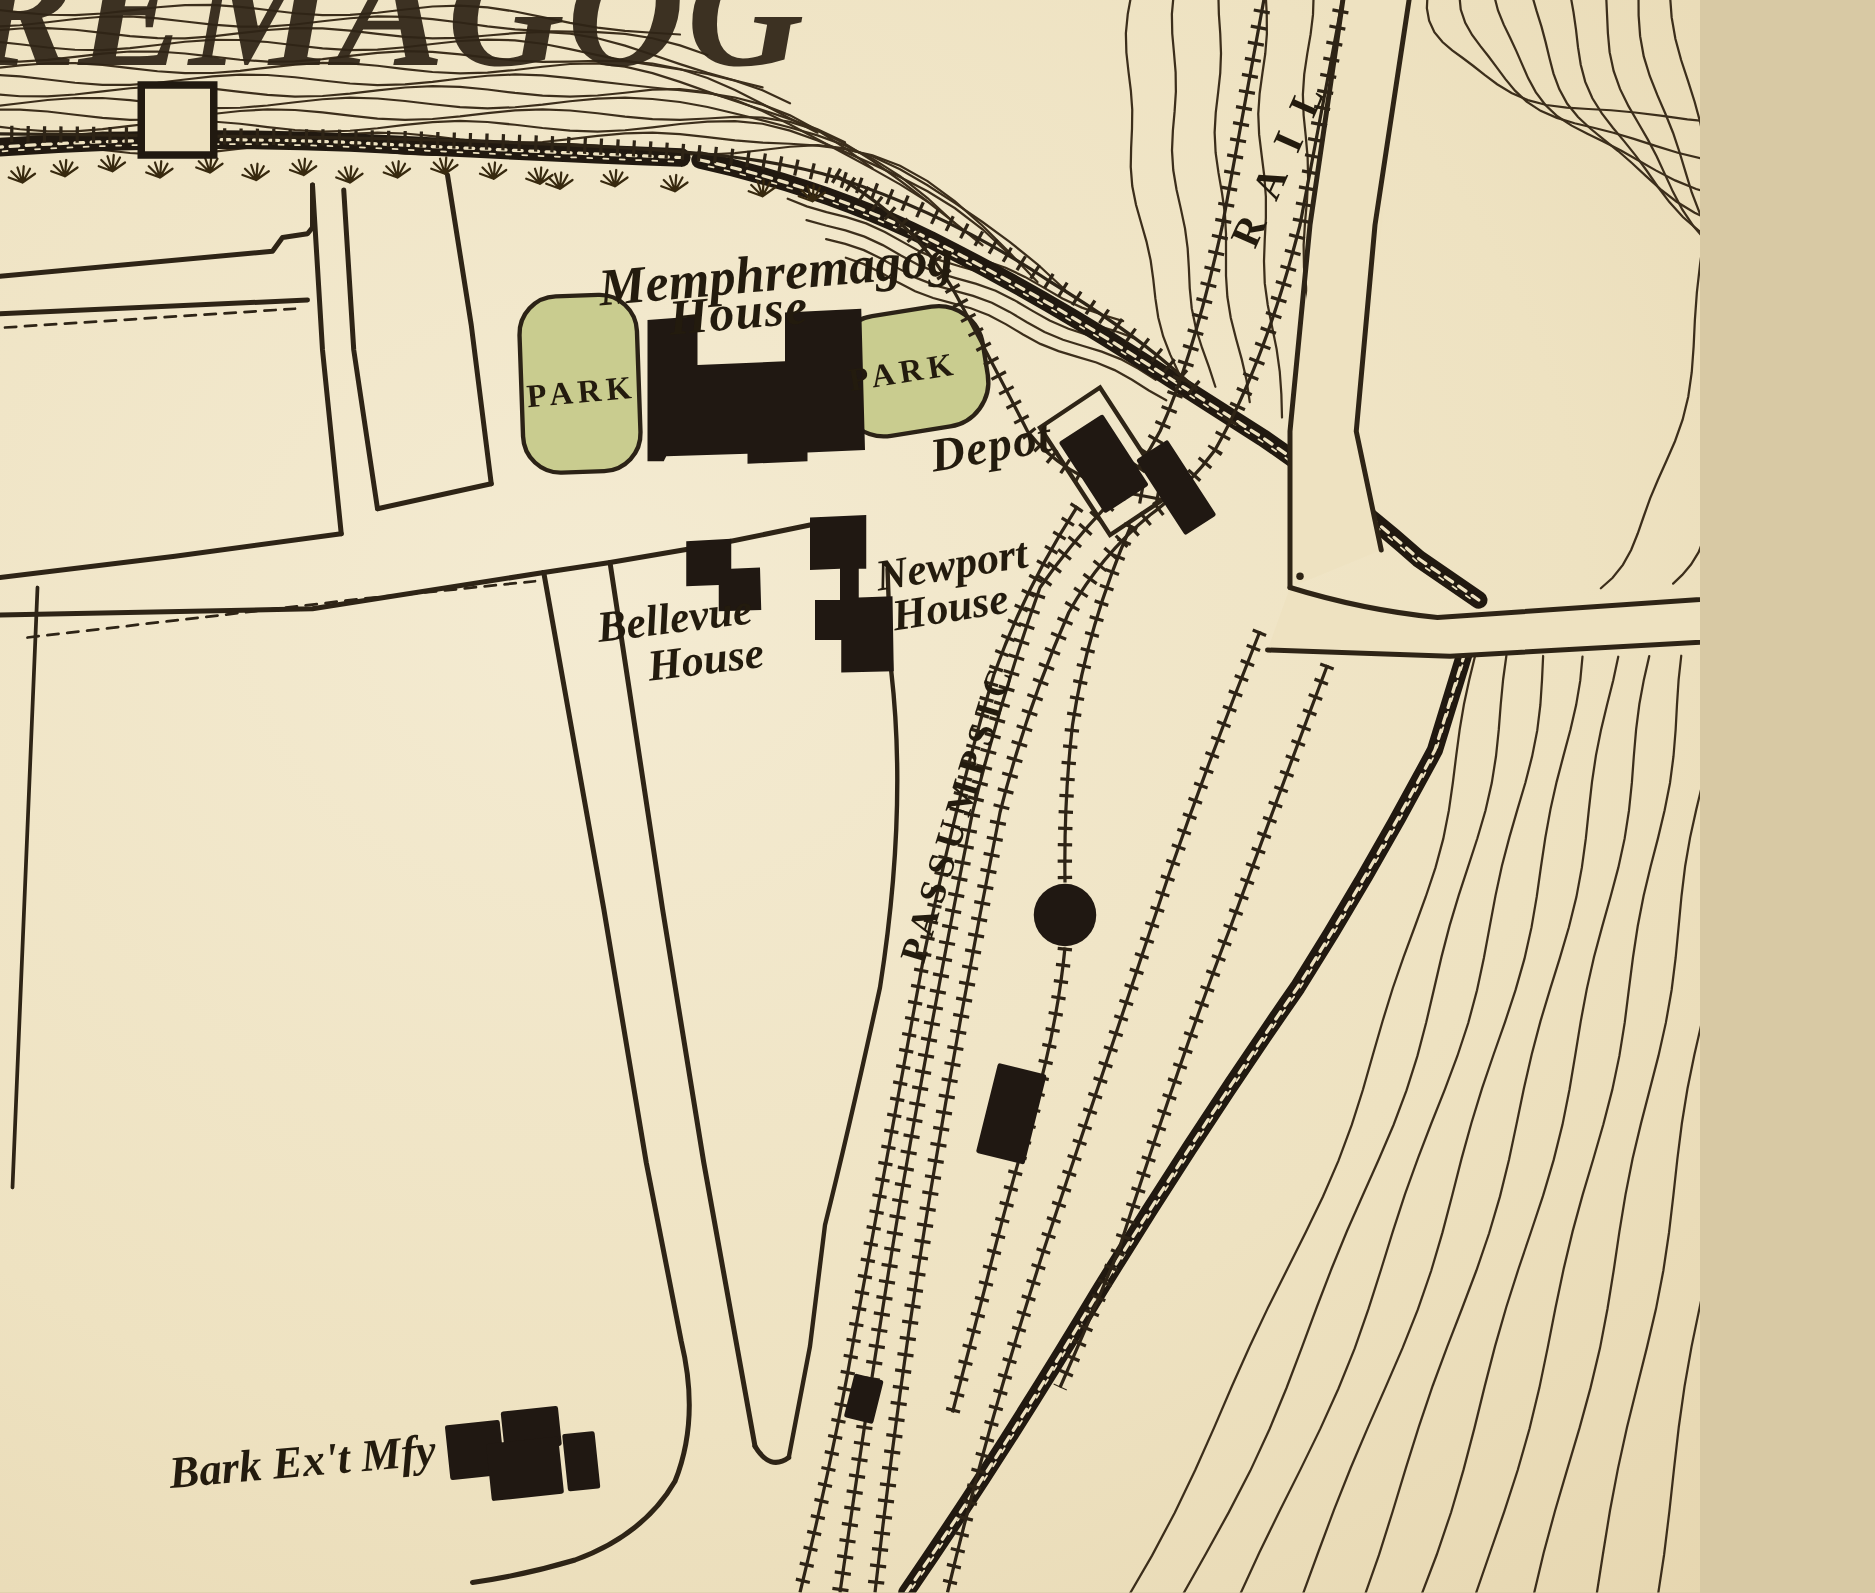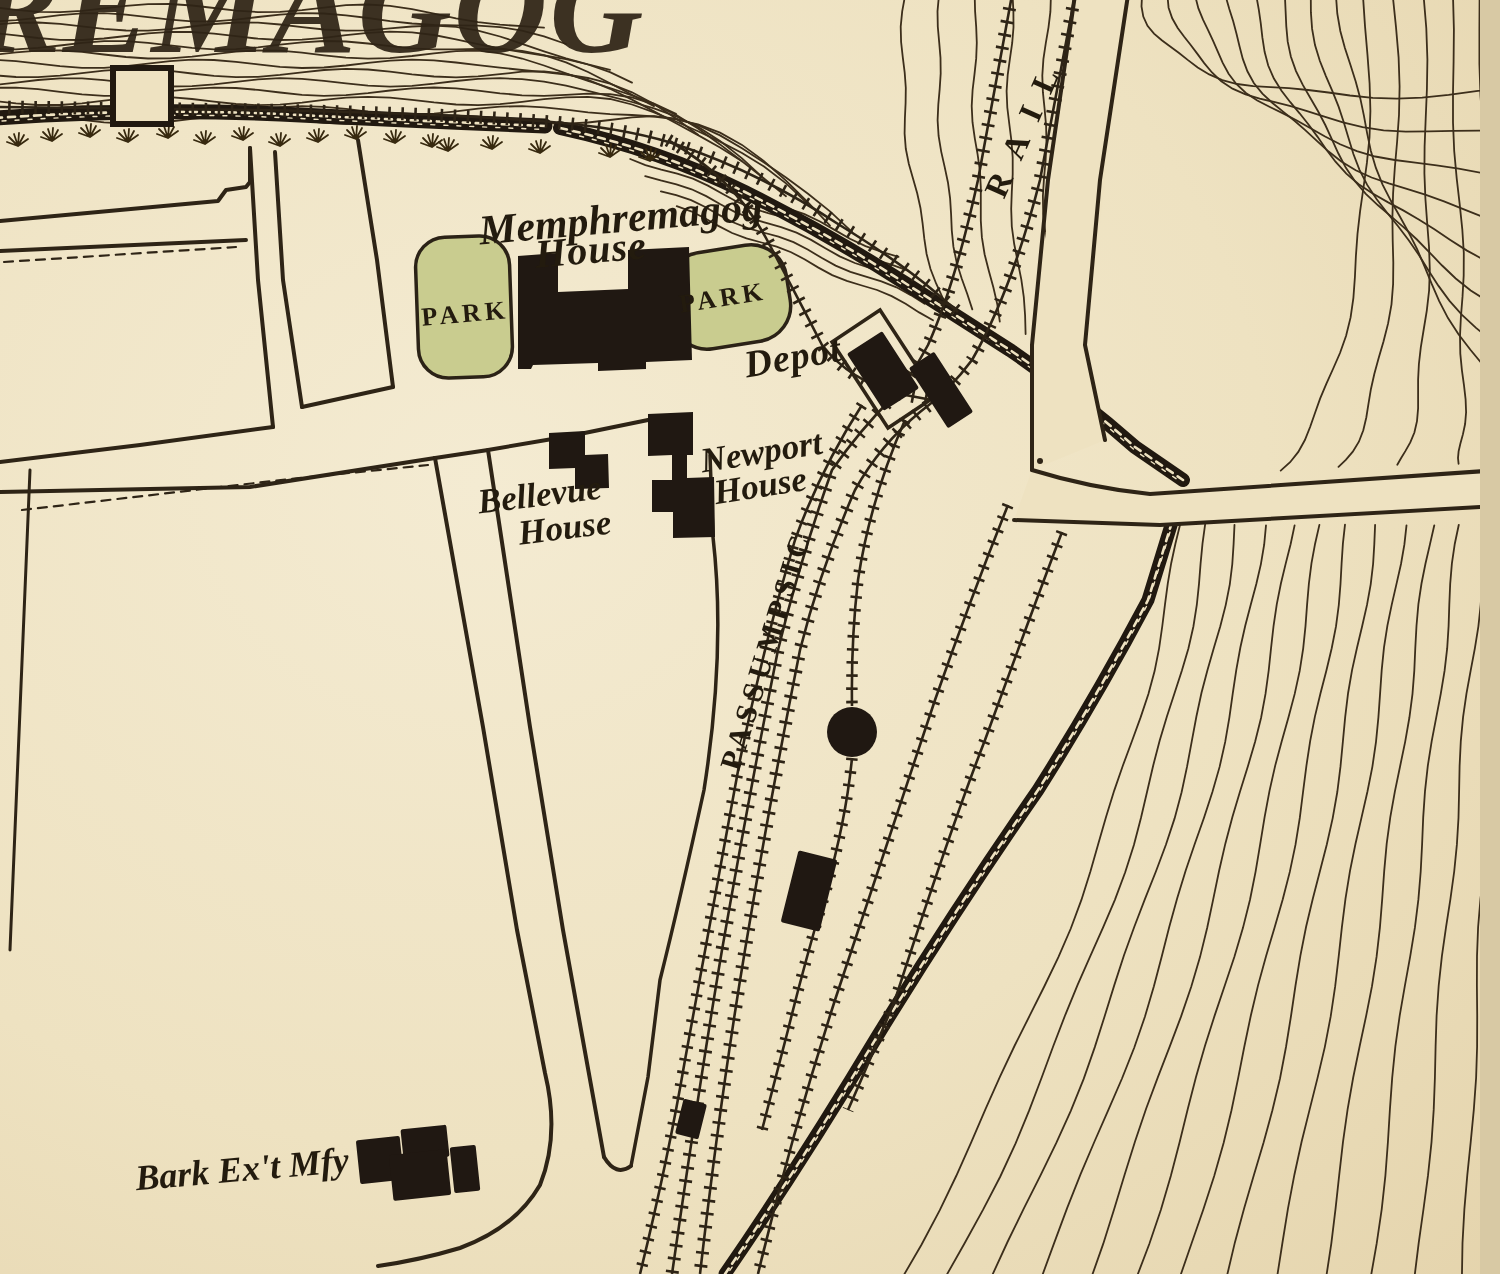--- a/index.html
+++ b/index.html
@@ -1,16 +1,16 @@
 <!DOCTYPE html>
 <html><head>
 <meta charset="utf-8">
 <style>
   html,body{margin:0;padding:0;background:#d8c9a4;}
-  #stage{width:1480px;height:1274px;overflow:hidden;position:relative;font-family:"Liberation Serif", serif;}
+  #stage{width:1360px;height:1274px;overflow:hidden;position:relative;font-family:"Liberation Serif", serif;}
   svg{display:block;}
   text{user-select:none;}
 </style>
 </head>
 <body>
 
 <div id="stage">
     <svg width="1500" height="1274" viewBox="0 0 1500 1274">
       <defs>
         <radialGradient id="pap" cx="0.32" cy="0.38" r="0.95">

